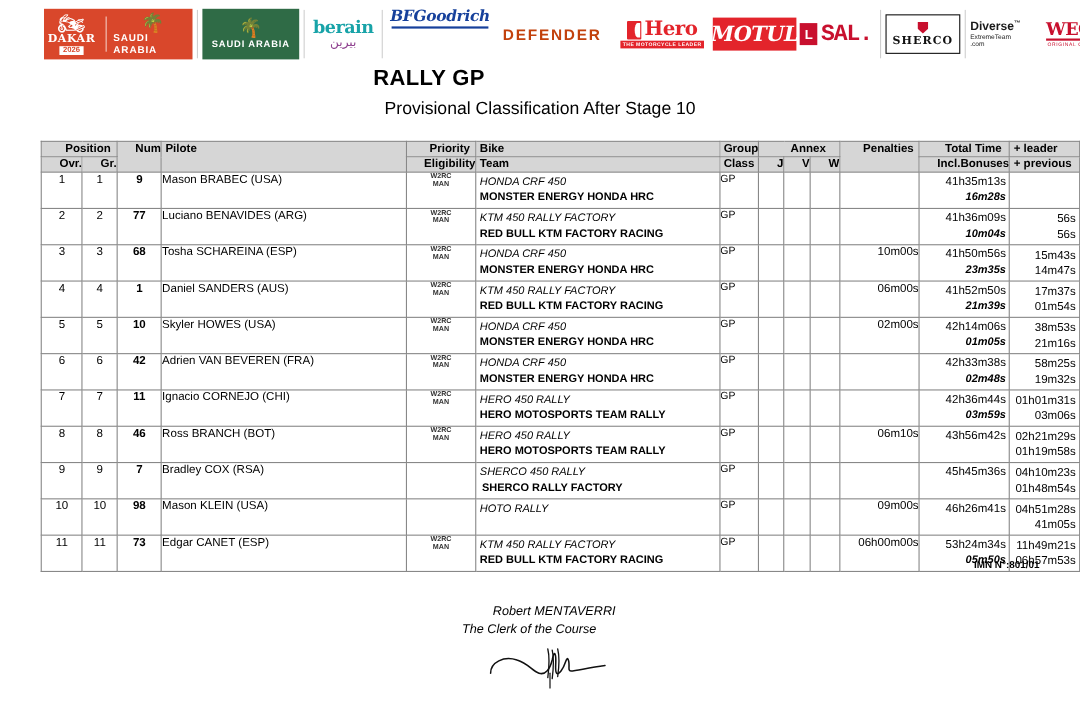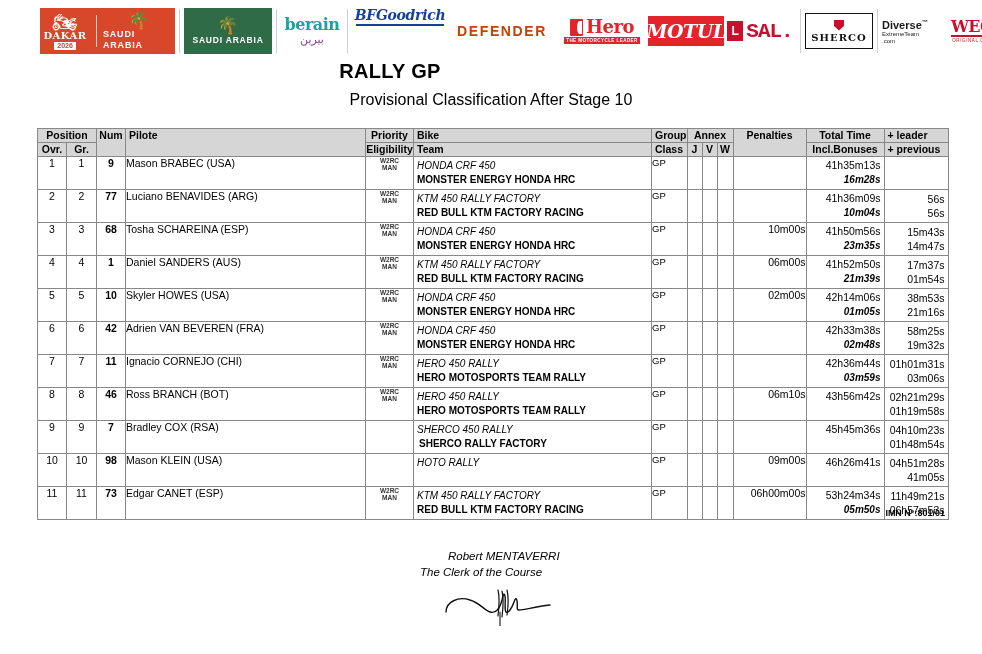--- a/index.html
+++ b/index.html
@@ -387,20 +387,21 @@
     vertical-align: top;
     overflow: hidden;
   }
   .classification thead th {
     background: #d6d6d6;
     font-weight: bold;
     font-size: 10.5px;
     text-align: center;
     height: 13px;
     line-height: 13px;
+    padding-left: 16px;
   }
   .classification thead th.lft { text-align: left; padding-left: 3px; }
   .hdr-small { font-size: 9px; font-weight: bold; }
 
   .row-cell { height: 32px; }
   .c-center { text-align: center; }
   .c-left   { text-align: left;  padding-left: 4px; }
 
   .pos-num { font-size: 10.5px; padding-top: 2px; }
   .num-num { font-size: 10.5px; font-weight: bold; padding-top: 2px; }

